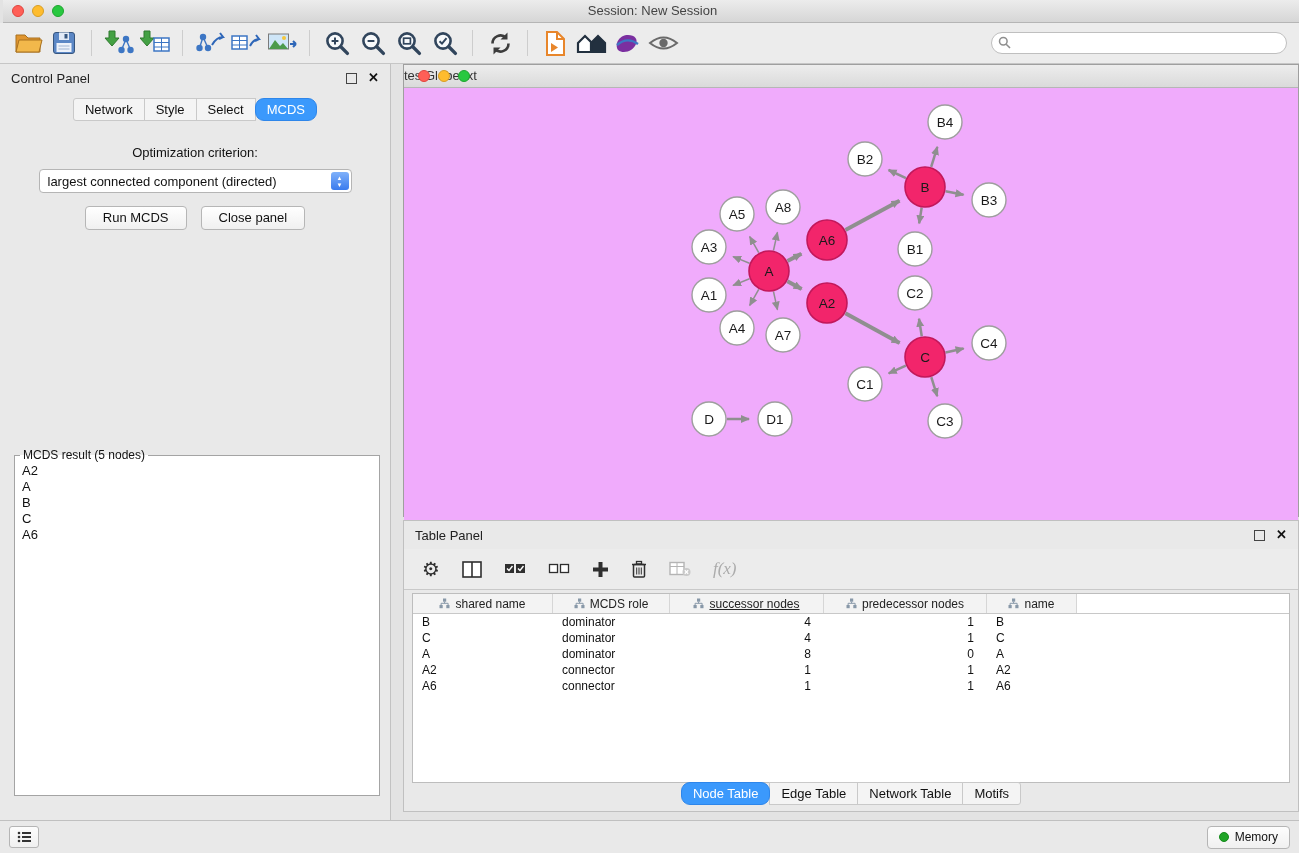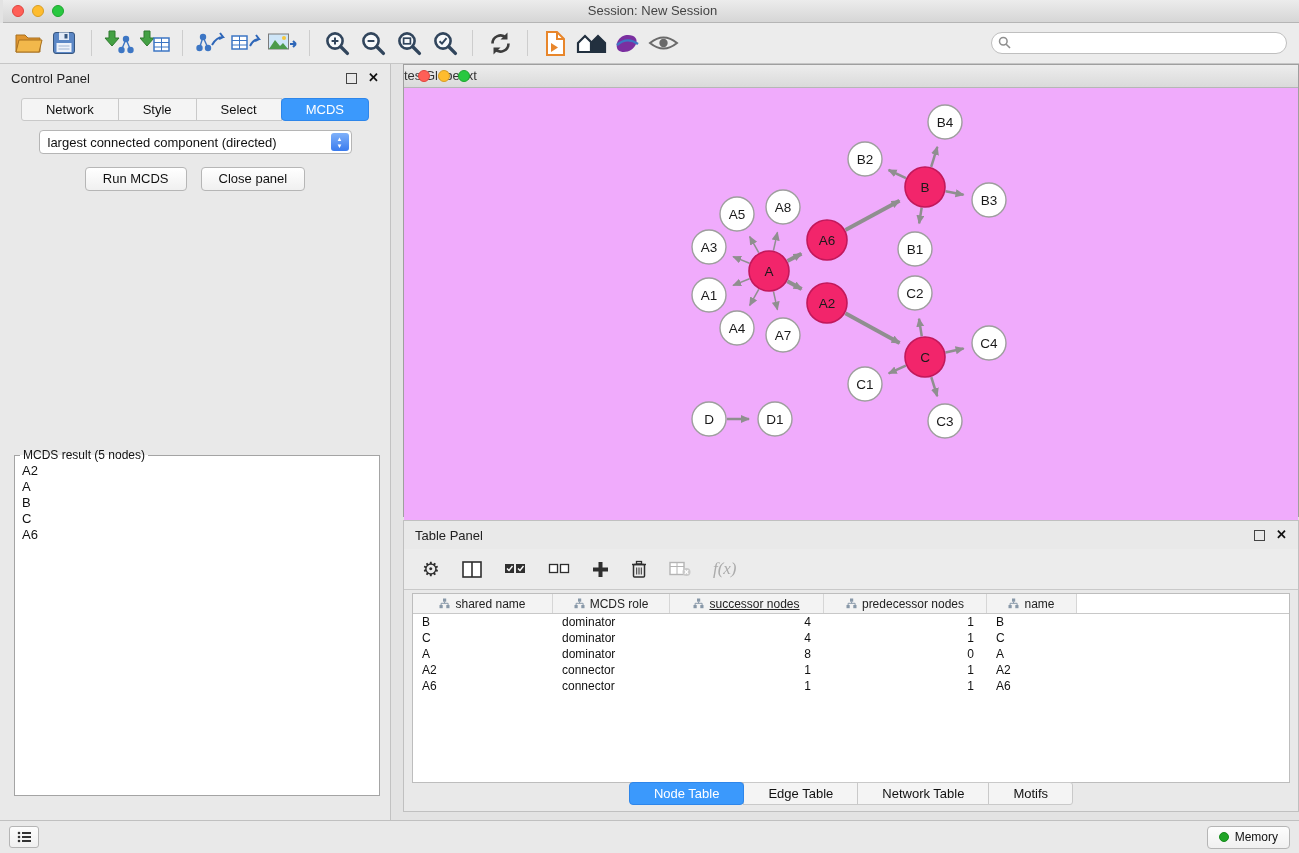--- a/index.html
+++ b/index.html
@@ -19,24 +19,24 @@
   .search-wrap{margin-left:auto;position:relative;width:296px;height:22px;flex:0 0 auto;margin-right:2px}
   .search-input{width:100%;height:22px;border:1px solid #BFBFBF;border-radius:12px;padding:0 8px 0 24px;font-size:12px;background:#fff;box-sizing:border-box;outline:none}
   .search-glyph{position:absolute;left:7px;top:4px}
   
   .control-panel{position:absolute;left:0;top:64px;width:391px;height:756px;background:#E9E9E9;border-right:1px solid #C2C2C2;box-sizing:border-box}
   .panel-head{height:28px;display:flex;align-items:center;padding:0 11px;font-size:13px;color:#222}
   .win-btns{margin-left:auto;display:flex;gap:11px;align-items:center}
   .float-btn{width:9px;height:9px;border:1.5px solid #444;display:inline-block}
   .close-x{font-size:13px;font-weight:bold;color:#111;line-height:10px}
   .cp-tabs{display:flex;justify-content:center;margin-top:6px}
-  .cp-tab,.tp-tab{font-size:13px;padding:3px 24px;background:#F4F4F4;border:1px solid #C9C9C9;margin-right:-1px;color:#111;cursor:default}
+  .cp-tab,.tp-tab{font-size:13px;padding:3px 11px;background:#F4F4F4;border:1px solid #C9C9C9;margin-right:-1px;color:#111;cursor:default}
   .cp-tab:first-child,.tp-tab:first-child{border-radius:3px 0 0 3px}
   .cp-tab:last-child,.tp-tab:last-child{border-radius:0 3px 3px 0;margin-right:0}
-  .cp-tab.active,.tp-tab.active{background:#3B99FC;border-color:#2E86EA;color:#fff;border-radius:4px;position:relative;z-index:1}
+  .cp-tab.active,.tp-tab.active{background:#3B99FC;border-color:#2E86EA;color:#fff;border-radius:9px;position:relative;z-index:1}
   .opt-label{margin-top:24px;text-align:center;font-size:13px;color:#111}
   .combo{margin:9px auto 0;width:313px;height:24px;background:#fff;border:1px solid #B5B5B5;border-radius:4px;display:flex;align-items:center;position:relative;font-size:13px;padding-left:8px;box-sizing:border-box;color:#111}
   .combo-arrows{position:absolute;right:2px;top:2px;bottom:2px;width:18px;border-radius:3px;background:linear-gradient(#7FB1FA,#3A7BEE);color:#fff;display:flex;flex-direction:column;align-items:center;justify-content:center;font-size:6px;line-height:6px;gap:1px}
   .cp-buttons{margin-top:13px;display:flex;justify-content:center;gap:14px}
   .btn{height:22px;line-height:22px;padding:0 17px;background:linear-gradient(#FFFFFF,#F0F0F0);border:1px solid #B6B6B6;border-radius:4px;font-size:13px;color:#111;cursor:default}
   .result-box{position:absolute;left:14px;top:384px;width:366px;height:348px;border:1px solid #A4A4A4;background:#fff;margin:0;padding:1px 5px;box-sizing:border-box}
   .result-box legend{font-size:12px;color:#111;padding:0 3px}
   .result-item{font-size:13px;line-height:16px;color:#111;padding-left:2px}
   
   .net-window{position:absolute;left:403px;top:64px;width:896px;height:453px;background:#fff;border:1px solid #9F9F9F;box-sizing:border-box}
@@ -220,20 +220,21 @@
       <span class="float-btn"></span>
       <span class="close-x">✕</span>
     </span>
   </div>
   <div class="cp-tabs" id="cp-tabs">
       <div class="cp-tab">Network</div>
       <div class="cp-tab">Style</div>
       <div class="cp-tab">Select</div>
       <div class="cp-tab active">MCDS</div>
     </div>
+  <div class="opt-label">Optimization criterion:</div>
   <div class="combo">
     <span>largest connected component (directed)</span>
     <span class="combo-arrows">
         <span>▲</span>
         <span>▼</span>
       </span>
   </div>
   <div class="cp-buttons">
     <div class="btn">Run MCDS</div>
     <div class="btn">Close panel</div>

